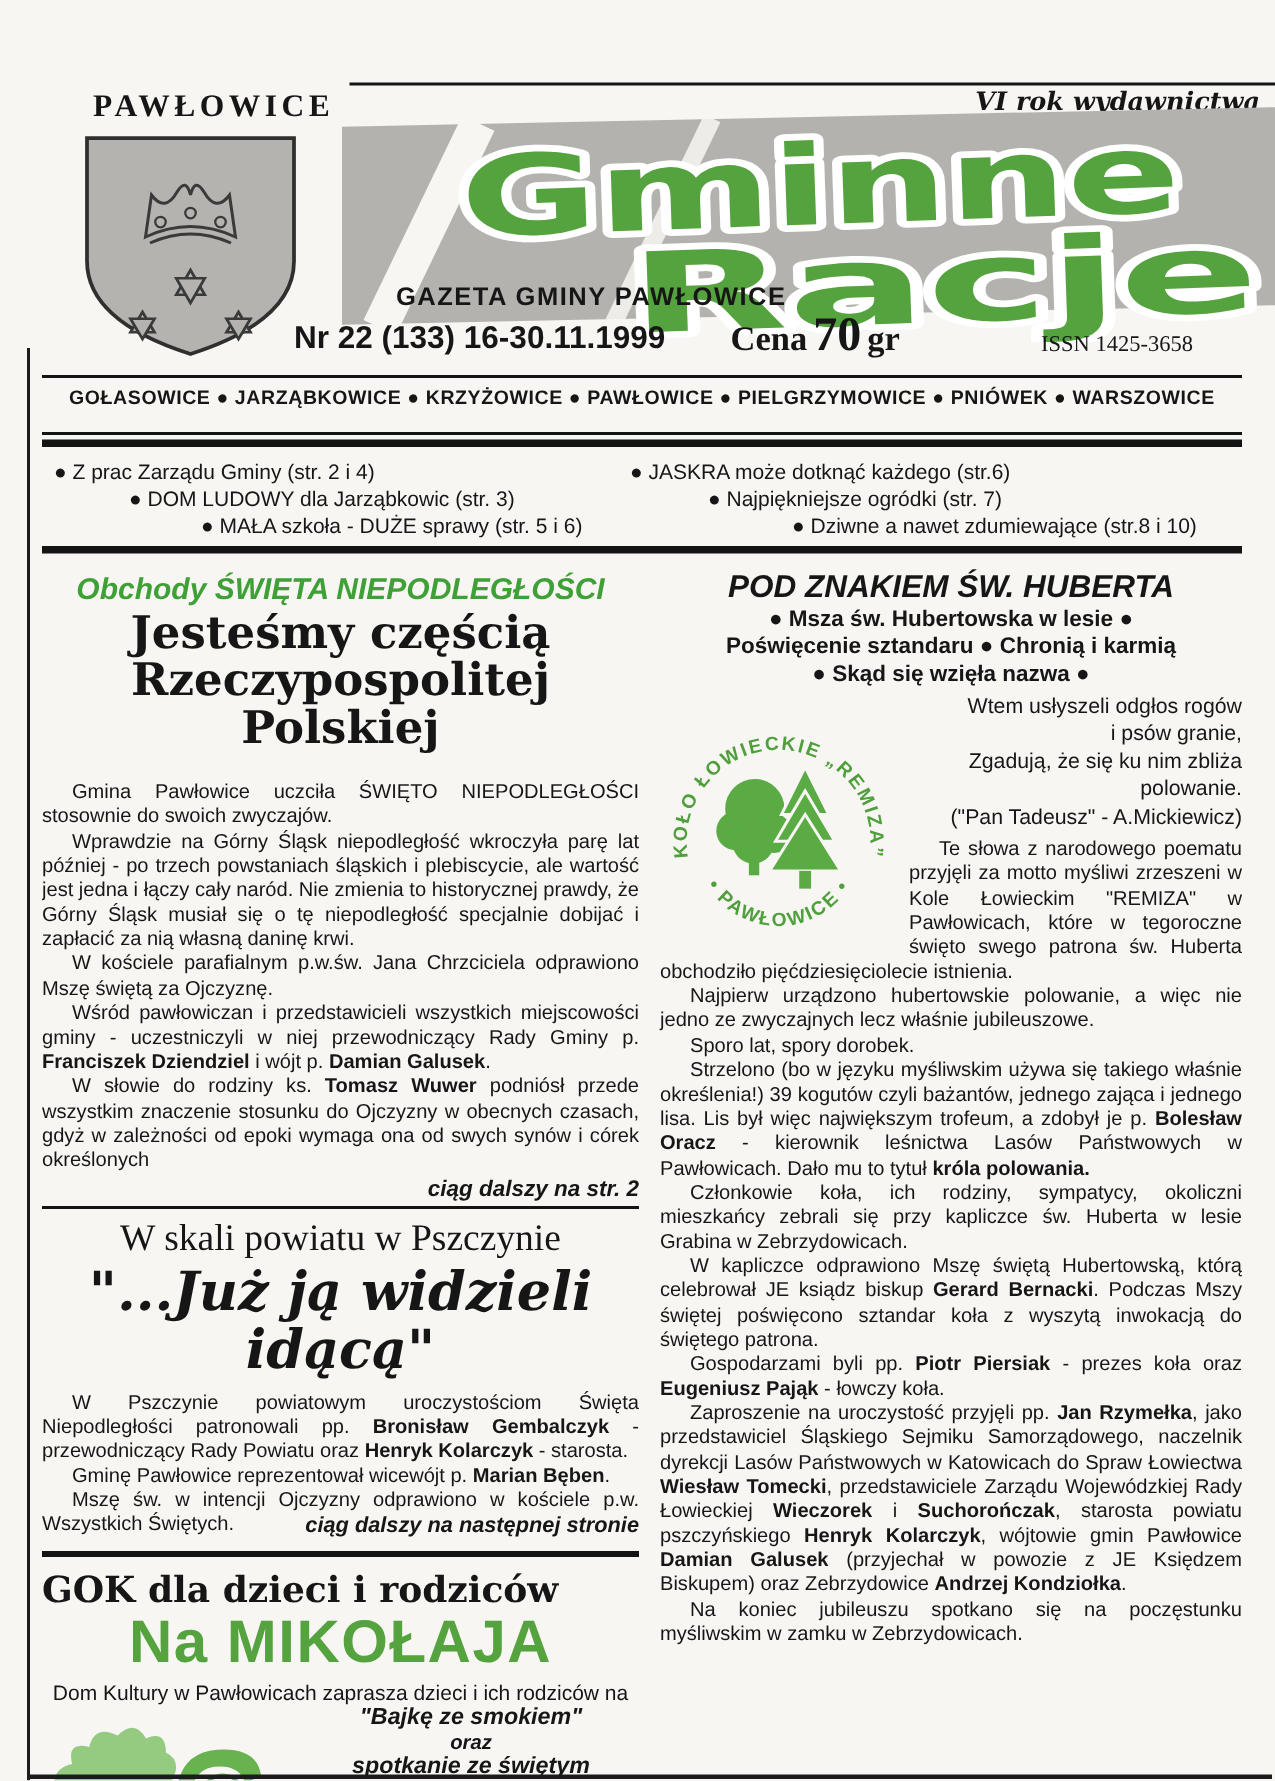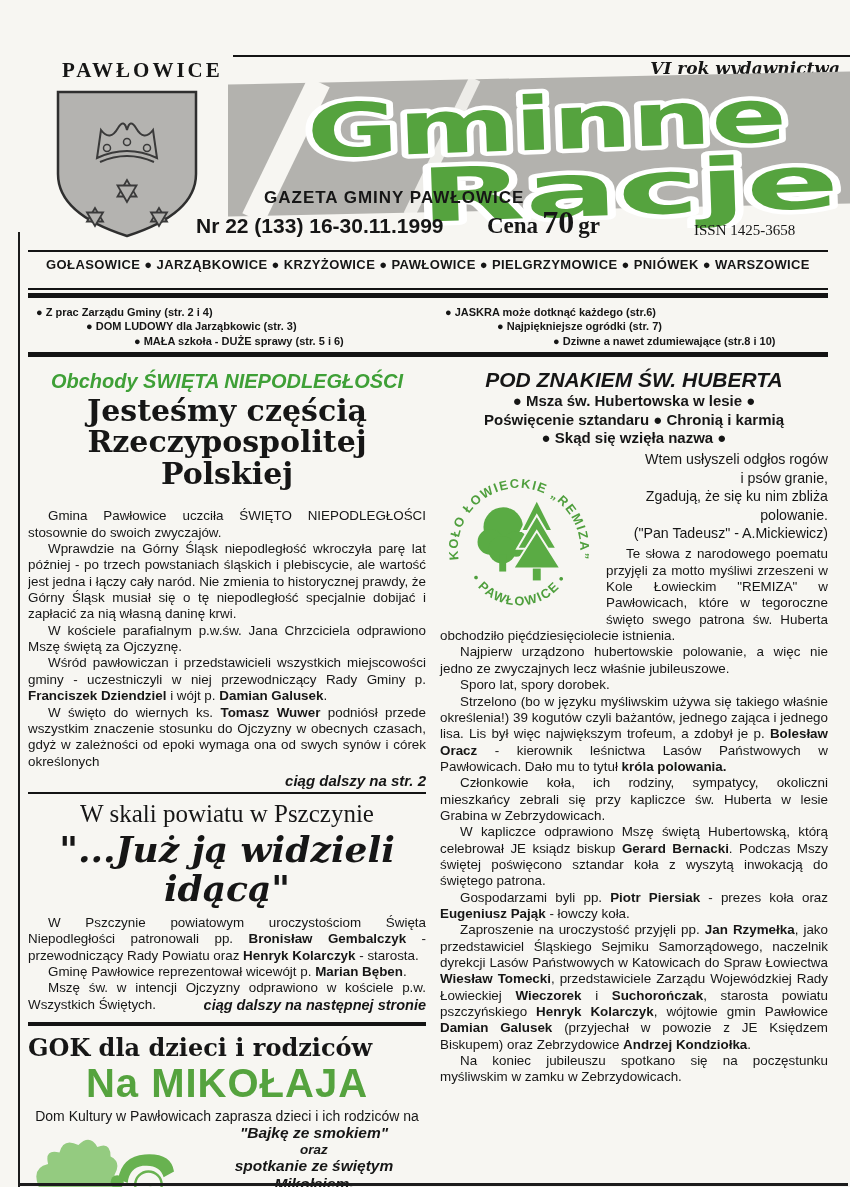--- a/index.html
+++ b/index.html
@@ -35,21 +35,21 @@
   .price{position:absolute; left:487px; top:204px; font-family:"Liberation Serif",serif; font-weight:bold;}
   .price .lbl,.price .unit{font-size:23px;}
   .price .val{font-size:32px;}
   .issn{position:absolute; left:694px; top:222px; font-family:"Liberation Serif",serif; font-size:15px;}
 
   
   .towns{margin:0 22px 12px 28px; border-top:2px solid #141414; padding:5px 0 4px;
     text-align:center; font-weight:800; font-size:13px; letter-spacing:.4px;}
   .rule-thin{height:2px; background:#141414; margin:0 22px 0 28px;}
   .rule-thick{height:5px; background:#141414; margin:3px 22px 0 28px;}
-  .toc{margin:7px 22px 4px 28px; display:grid; grid-template-columns:47% 53%; font-weight:bold; font-size:11px;gap:25px;}
+  .toc{margin:7px 22px 4px 28px; display:grid; grid-template-columns:47% 53%; font-weight:normal; font-size:14px;}
   .toc-item{line-height:1.3; white-space:nowrap;}
   .toc-col-left .toc-item:nth-of-type(1){margin-left:8px;}
   .toc-col-left .toc-item:nth-of-type(2){margin-left:58px;}
   .toc-col-left .toc-item:nth-of-type(3){margin-left:106px;}
   .toc-col-right .toc-item:nth-of-type(1){margin-left:16px;}
   .toc-col-right .toc-item:nth-of-type(2){margin-left:68px;}
   .toc-col-right .toc-item:nth-of-type(3){margin-left:124px;}
 
   
   .cols{display:grid; grid-template-columns:398px 1fr; column-gap:14px;
@@ -161,21 +161,21 @@
       <div class="kicker-green">Obchody ŚWIĘTA NIEPODLEGŁOŚCI</div>
       <div class="a1-title">
         <div>Jesteśmy częścią</div>
         <div>Rzeczypospolitej Polskiej</div>
       </div>
       <div>
           <p class="para"><span>Gmina Pawłowice uczciła ŚWIĘTO NIEPODLEGŁOŚCI stosownie do swoich zwyczajów.</span></p>
           <p class="para"><span>Wprawdzie na Górny Śląsk niepodległość wkroczyła parę lat później - po trzech powstaniach śląskich i plebiscycie, ale wartość jest jedna i łączy cały naród. Nie zmienia to historycznej prawdy, że Górny Śląsk musiał się o tę niepodległość specjalnie dobijać i zapłacić za nią własną daninę krwi.</span></p>
           <p class="para"><span>W kościele parafialnym p.w.św. Jana Chrzciciela odprawiono Mszę świętą za Ojczyznę.</span></p>
           <p class="para"><span>Wśród pawłowiczan i przedstawicieli wszystkich miejscowości gminy - uczestniczyli w niej przewodniczący Rady Gminy p. </span><span class="b">Franciszek Dziendziel</span><span> i wójt p. </span><span class="b">Damian Galusek</span><span>.</span></p>
-          <p class="para"><span>W święto do wiernych ks. </span><span class="b">Tomasz Wuwer</span><span> podniósł przede wszystkim znaczenie stosunku do Ojczyzny w obecnych czasach, gdyż w zależności od epoki wymaga ona od swych synów i córek określonych</span></p>
+          <p class="para"><span>W słowie do rodziny ks. </span><span class="b">Tomasz Wuwer</span><span> podniósł przede wszystkim znaczenie stosunku do Ojczyzny w obecnych czasach, gdyż w zależności od epoki wymaga ona od swych synów i córek określonych</span></p>
         </div>
       <div class="more-line">ciąg dalszy na str. 2</div>
       <div class="rule-2"></div>
 
       <div class="a2-head">W skali powiatu w Pszczynie</div>
       <div class="a2-title">
         <div>"...Już ją widzieli</div>
         <div>idącą"</div>
       </div>
       <div>

